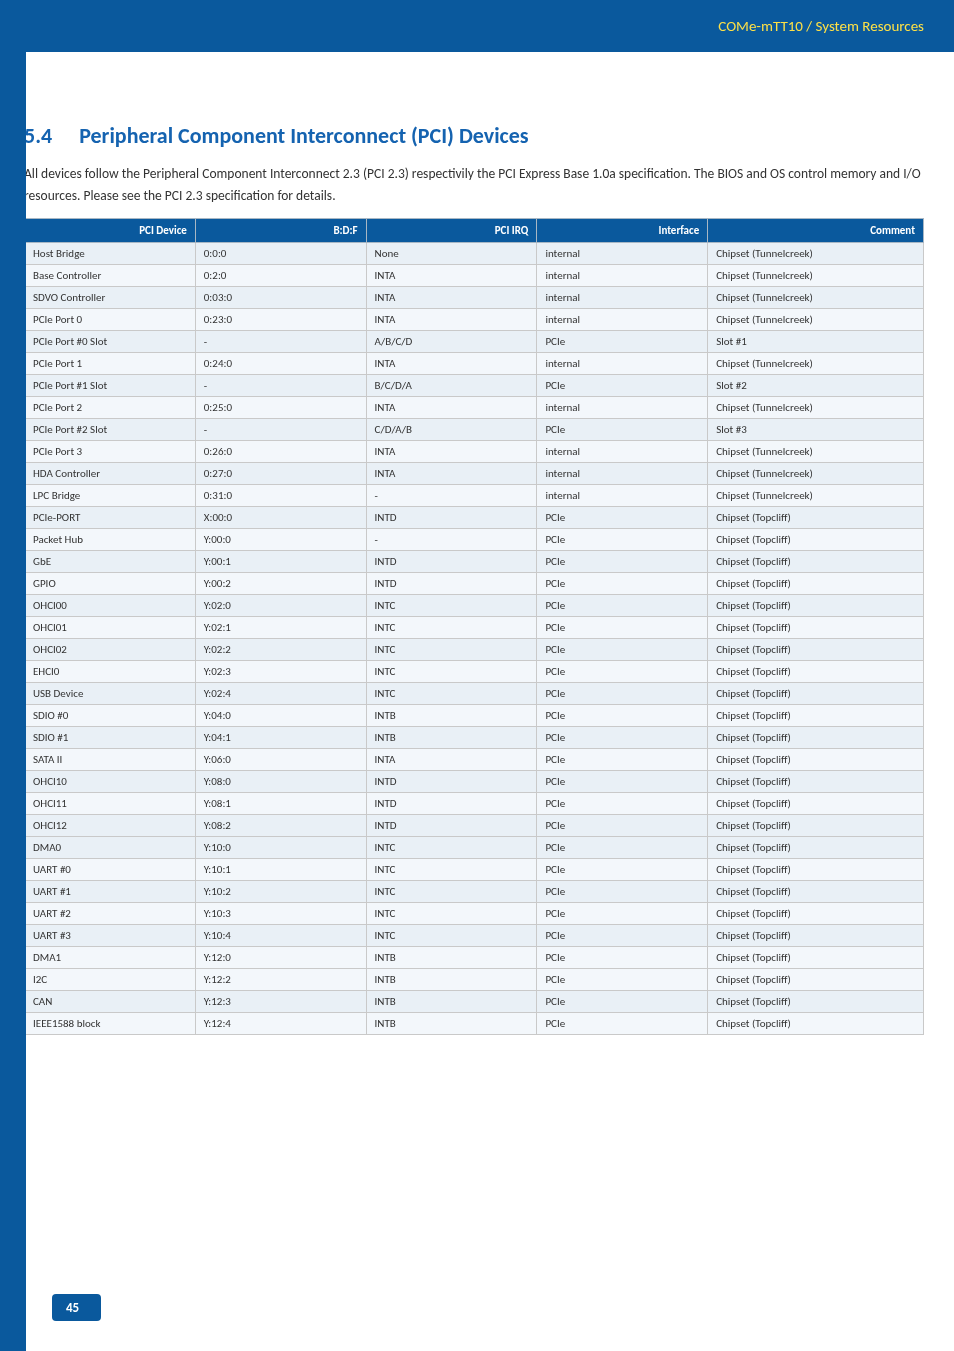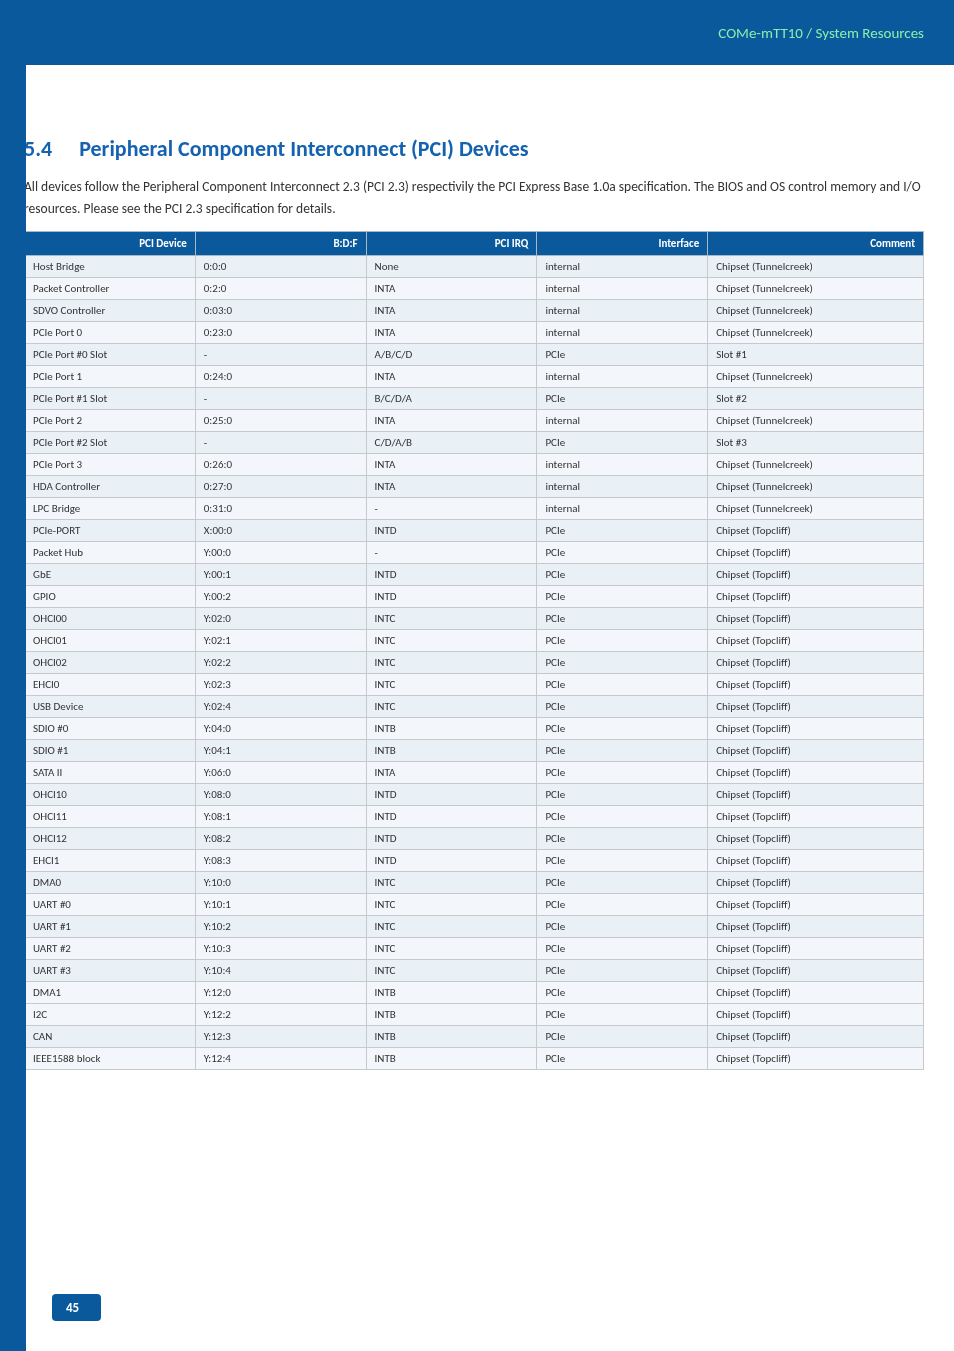--- a/index.html
+++ b/index.html
@@ -6,22 +6,22 @@
   html, body {
     margin: 0;
     padding: 0;
     width: 954px;
     background: #ffffff;
     font-family: 'Segoe UI', 'Calibri', 'Trebuchet MS', sans-serif;
     color: #333;
   }
   .header-bar {
     background: #0a599d;
-    height: 65px;
-    color: #86efac;
+    height: 52px;
+    color: #fde047;
     display: flex;
     align-items: center;
     justify-content: flex-end;
     padding-right: 30px;
     font-size: 15px;
     position: relative;
   }
   .left-margin-box {
     position: absolute;
     left: 0;
@@ -132,21 +132,21 @@
       </thead>
       <tbody id="table-body">
           <tr>
             <td>Host Bridge</td>
             <td>0:0:0</td>
             <td>None</td>
             <td>internal</td>
             <td>Chipset (Tunnelcreek)</td>
           </tr>
           <tr class="alt">
-            <td>Packet Controller</td>
+            <td>Base Controller</td>
             <td>0:2:0</td>
             <td>INTA</td>
             <td>internal</td>
             <td>Chipset (Tunnelcreek)</td>
           </tr>
           <tr>
             <td>SDVO Controller</td>
             <td>0:03:0</td>
             <td>INTA</td>
             <td>internal</td>
@@ -309,27 +309,20 @@
           <tr class="alt">
             <td>OHCI11</td>
             <td>Y:08:1</td>
             <td>INTD</td>
             <td>PCIe</td>
             <td>Chipset (Topcliff)</td>
           </tr>
           <tr>
             <td>OHCI12</td>
             <td>Y:08:2</td>
-            <td>INTD</td>
-            <td>PCIe</td>
-            <td>Chipset (Topcliff)</td>
-          </tr>
-          <tr class="alt">
-            <td>EHCI1</td>
-            <td>Y:08:3</td>
             <td>INTD</td>
             <td>PCIe</td>
             <td>Chipset (Topcliff)</td>
           </tr>
           <tr>
             <td>DMA0</td>
             <td>Y:10:0</td>
             <td>INTC</td>
             <td>PCIe</td>
             <td>Chipset (Topcliff)</td>

